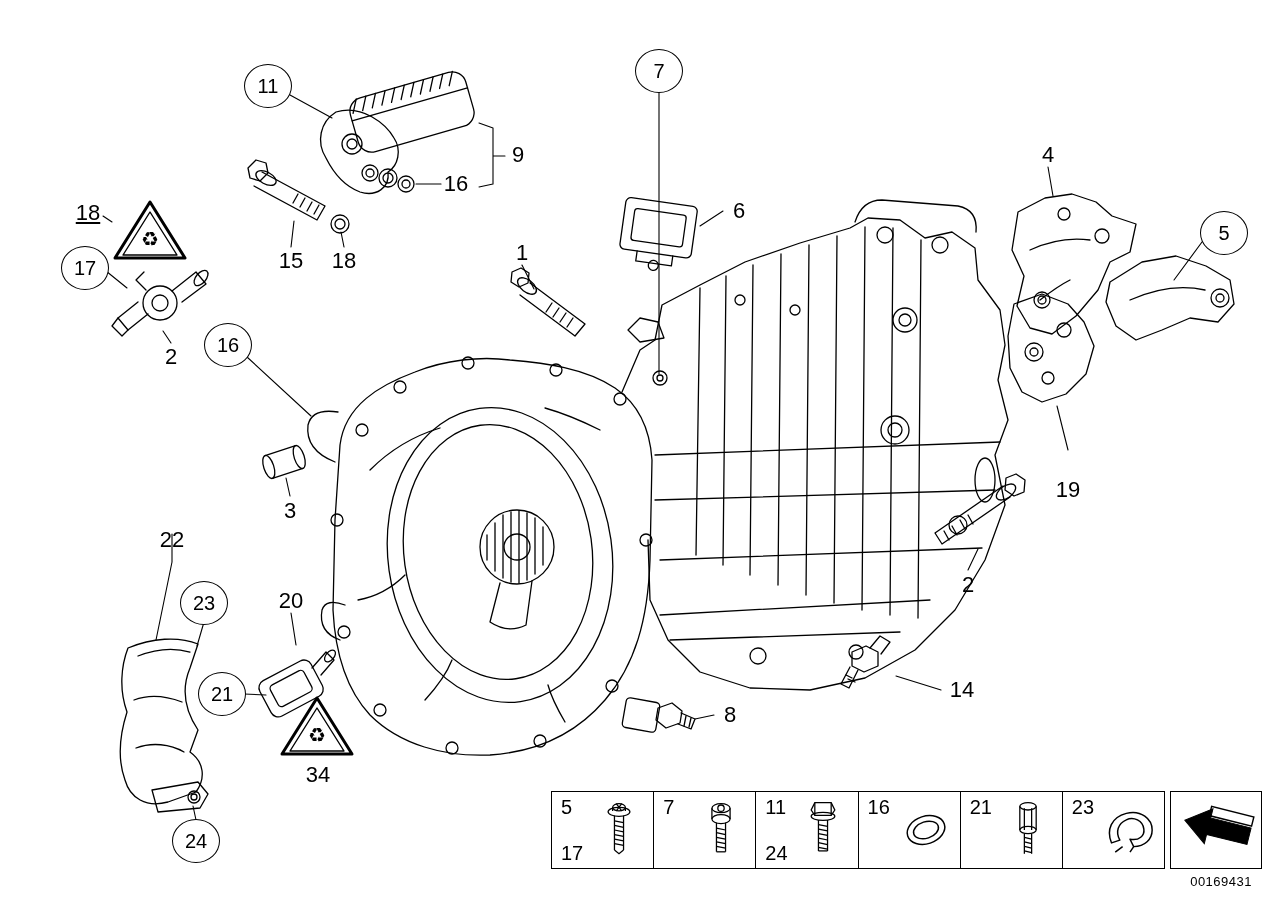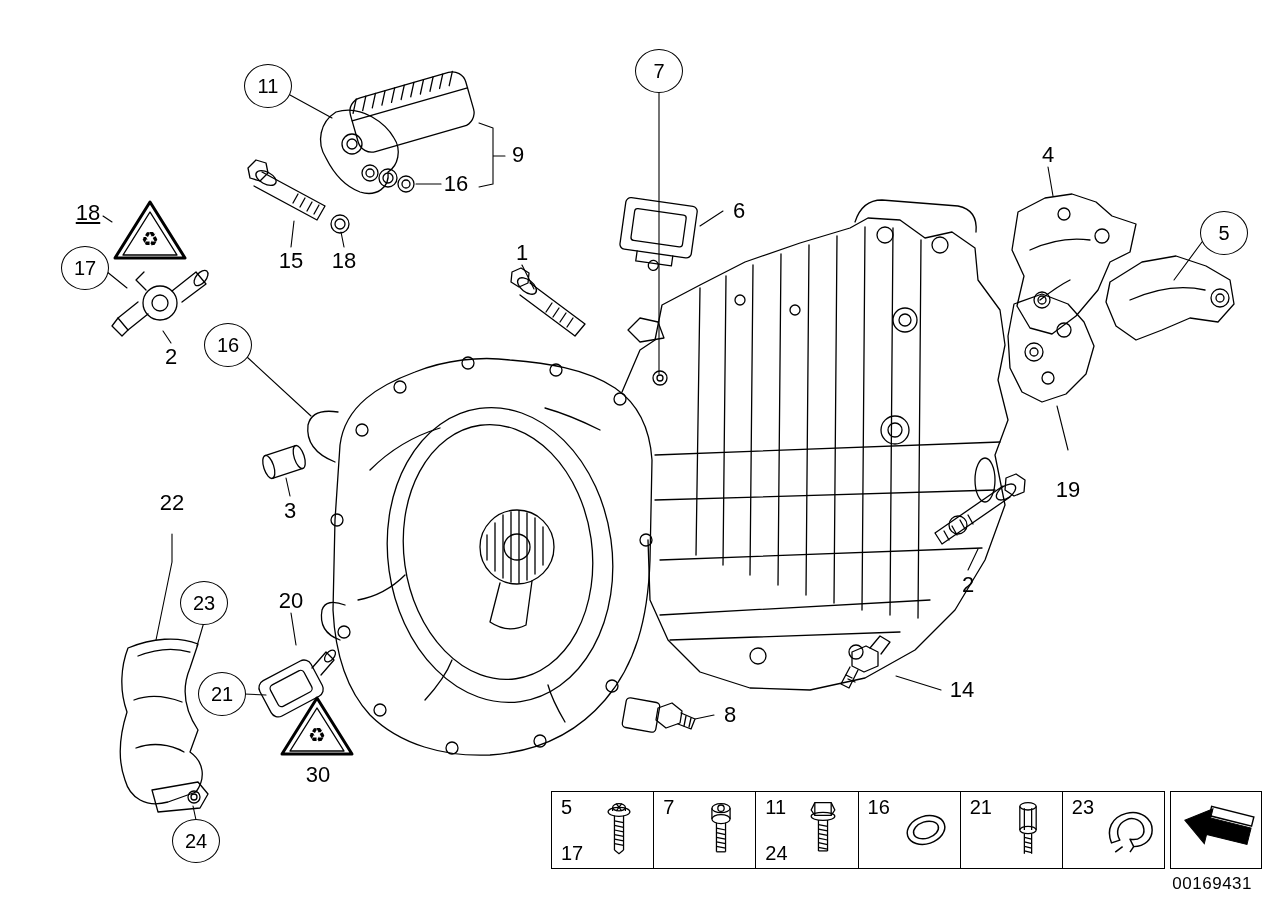--- a/index.html
+++ b/index.html
@@ -14,21 +14,21 @@
   .warning-triangle .symbol{position:absolute;left:0;right:0;top:31px;text-align:center;font-size:20px;line-height:1;}
   .legend{position:absolute;left:551px;top:791px;width:614px;height:78px;border:1.6px solid #000;
     display:flex;background:#fff;box-sizing:border-box;}
   .legend-cell{flex:1;border-right:1.4px solid #000;display:flex;padding:5px 4px 5px 9px;box-sizing:border-box;}
   .legend-cell:last-child{border-right:none;}
   .legend-labels{display:flex;flex-direction:column;justify-content:space-between;font-size:20px;min-width:28px;line-height:1;}
   .legend-labels.single{justify-content:flex-start;}
   .legend-icon{flex:1;display:flex;align-items:center;justify-content:center;}
   .arrow-box{position:absolute;left:1170px;top:791px;width:92px;height:78px;border:1.6px solid #000;box-sizing:border-box;
     display:flex;align-items:center;justify-content:center;background:#fff;}
-  .diagram-id{position:absolute;top:874px;right:36px;font-size:17px;letter-spacing:.5px;}
+  .diagram-id{position:absolute;top:874px;right:36px;font-size:13px;letter-spacing:.5px;}
 </style>
 </head>
 <body>
 
 <div class="stage">
 
   <svg class="artwork" viewBox="0 0 1288 910">
     <g fill="none" stroke="#000" stroke-width="1.3" stroke-linejoin="round" stroke-linecap="round">
 
       <g stroke-width="1.1">
@@ -244,24 +244,24 @@
       <div class="callout" style="left: 291px; top: 261px;">15</div>
       <div class="callout" style="left: 344px; top: 261px;">18</div>
       <div class="callout" style="left: 962px; top: 690px;">14</div>
       <div class="callout" style="left: 171px; top: 357px;">2</div>
       <div class="callout circled" style="left: 228px; top: 345px;">16</div>
       <div class="callout circled" style="left: 85px; top: 268px;">17</div>
       <div class="callout" style="left: 88px; top: 213px; text-decoration: underline;">18</div>
       <div class="callout" style="left: 1068px; top: 490px;">19</div>
       <div class="callout" style="left: 291px; top: 601px; text-align: right;">20</div>
       <div class="callout circled" style="left: 222px; top: 694px;">21</div>
-      <div class="callout" style="left: 172px; top: 503px; text-align: right;">22</div>
+      <div class="callout" style="left: 172px; top: 540px; text-align: right;">22</div>
       <div class="callout circled" style="left: 204px; top: 603px;">23</div>
       <div class="callout circled" style="left: 196px; top: 841px;">24</div>
-      <div class="callout" style="left: 318px; top: 775px;">30</div>
+      <div class="callout" style="left: 318px; top: 775px;">34</div>
       <div class="warning-triangle" style="left: 150px; top: 230px;">
         <svg viewBox="0 0 76 64">
           <path d="M38,4 L73,60 L3,60 Z" fill="none" stroke="#000" stroke-width="3" stroke-linejoin="round"></path>
           <path d="M38,14 L65,57 L11,57 Z" fill="none" stroke="#000" stroke-width="1.4" stroke-linejoin="round"></path>
         </svg>
         <span class="symbol">♻</span>
       </div>
       <div class="warning-triangle" style="left: 317px; top: 726px;">
         <svg viewBox="0 0 76 64">
           <path d="M38,4 L73,60 L3,60 Z" fill="none" stroke="#000" stroke-width="3" stroke-linejoin="round"></path>

